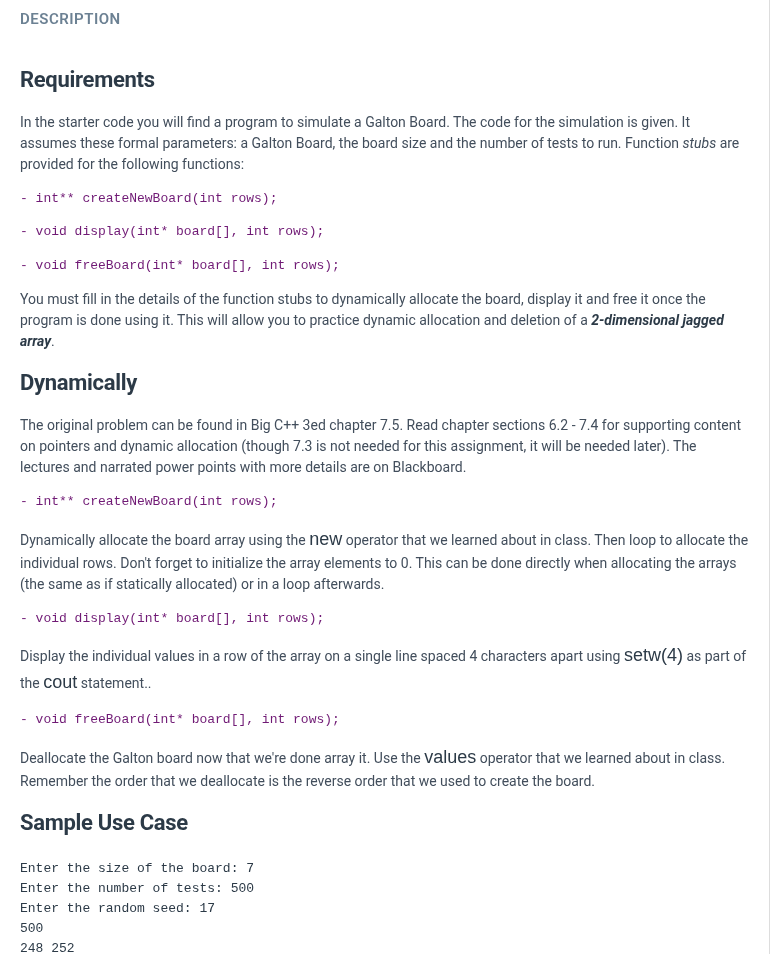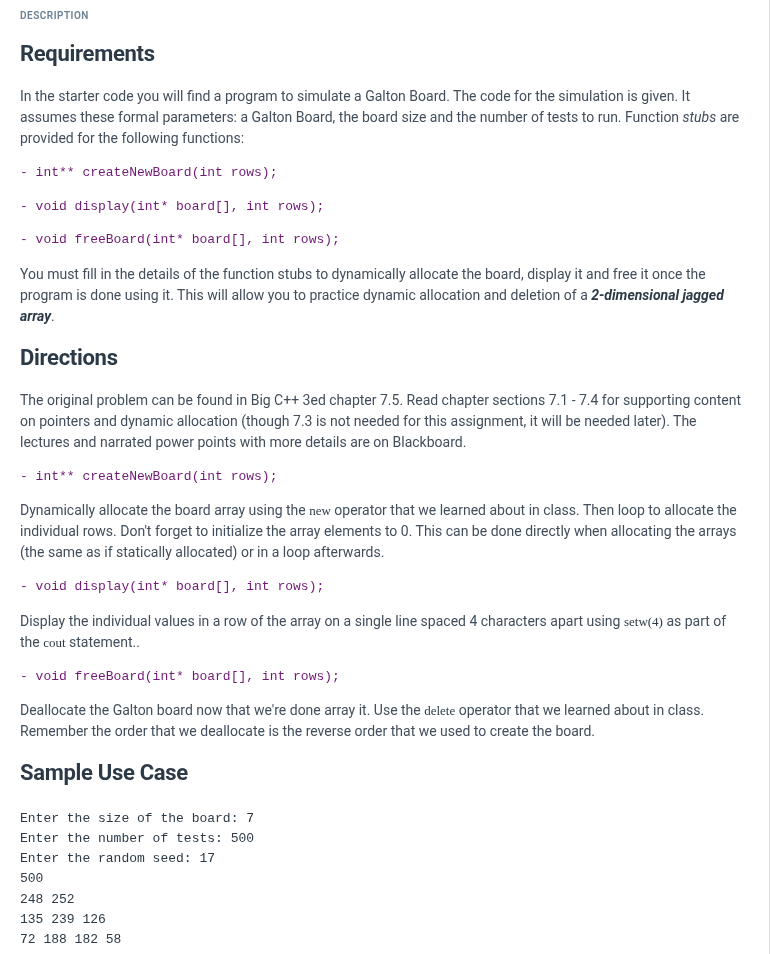--- a/index.html
+++ b/index.html
@@ -11,26 +11,26 @@
       font-family: -apple-system, BlinkMacSystemFont, "Segoe UI", Roboto, Helvetica, Arial, sans-serif;
       background: #fff;
       width: 770px;
       padding: 8px 20px 20px 20px;
       color: #424e5c;
       font-size: 14px;
       line-height: 1.5;
       border-right: 1px solid #ddd;
     }
     .section-label {
-      font-size: 10px;
+      font-size: 15px;
       font-weight: 600;
       letter-spacing: 0.5px;
       color: #6c8193;
       text-transform: uppercase;
-      margin-bottom: 14px;
+      margin-bottom: 32px;
     }
     h2 {
       font-size: 22px;
       font-weight: 700;
       color: #2c3a47;
       margin-bottom: 16px;
       margin-top: 6px;
       letter-spacing: -0.3px;
     }
     p {
@@ -39,22 +39,22 @@
       margin-top: 8px;
     }
     .code-line {
       font-family: "Courier New", Courier, monospace;
       font-size: 13px;
       color: #701a75;
       margin-bottom: 14px;
       white-space: pre;
     }
     code.inline {
-      font-family: Liberation Serif, serif;
-      font-size: 13px;
+      font-family: Liberation Sans, sans-serif;
+      font-size: 18px;
       color: #2c3a47;
     }
     em.ital {
       font-style: italic;
     }
     strong.boldital {
       font-weight: 700;
       font-style: italic;
       color: #2c3a47;
     }
@@ -79,40 +79,40 @@
 </p>
 
 <div class="code-line">- int** createNewBoard(int rows);</div>
 <div class="code-line">- void display(int* board[], int rows);</div>
 <div class="code-line">- void freeBoard(int* board[], int rows);</div>
 
 <p>
   <span>You must fill in the details of the function stubs to dynamically allocate the board, display it and free it once the program is done using it. This will allow you to practice dynamic allocation and deletion of a </span><strong class="boldital">2-dimensional jagged array</strong><span>.</span>
 </p>
 
-<h2>Directions</h2>
+<h2>Dynamically</h2>
 
-<p>The original problem can be found in Big C++ 3ed chapter 7.5. Read chapter sections 7.1 - 7.4 for supporting content on pointers and dynamic allocation (though 7.3 is not needed for this assignment, it will be needed later). The lectures and narrated power points with more details are on Blackboard.</p>
+<p>The original problem can be found in Big C++ 3ed chapter 7.5. Read chapter sections 6.2 - 7.4 for supporting content on pointers and dynamic allocation (though 7.3 is not needed for this assignment, it will be needed later). The lectures and narrated power points with more details are on Blackboard.</p>
 
 <div class="code-line">- int** createNewBoard(int rows);</div>
 
 <p>
   <span>Dynamically allocate the board array using the </span><code class="inline">new</code><span> operator that we learned about in class. Then loop to allocate the individual rows. Don't forget to initialize the array elements to 0. This can be done directly when allocating the arrays (the same as if statically allocated) or in a loop afterwards.</span>
 </p>
 
 <div class="code-line">- void display(int* board[], int rows);</div>
 
 <p>
   <span>Display the individual values in a row of the array on a single line spaced 4 characters apart using </span><code class="inline">setw(4)</code><span>  as part of the </span><code class="inline">cout</code><span> statement..</span>
 </p>
 
 <div class="code-line">- void freeBoard(int* board[], int rows);</div>
 
 <p>
-  <span>Deallocate the Galton board now that we're done array it. Use the </span><code class="inline">delete</code><span> operator that we learned about in class. Remember the order that we deallocate is the reverse order that we used to create the board.</span>
+  <span>Deallocate the Galton board now that we're done array it. Use the </span><code class="inline">values</code><span> operator that we learned about in class. Remember the order that we deallocate is the reverse order that we used to create the board.</span>
 </p>
 
 <h2>Sample Use Case</h2>
 
 <pre class="sample">Enter the size of the board: 7
 Enter the number of tests: 500
 Enter the random seed: 17
 500
 248 252
 135 239 126

